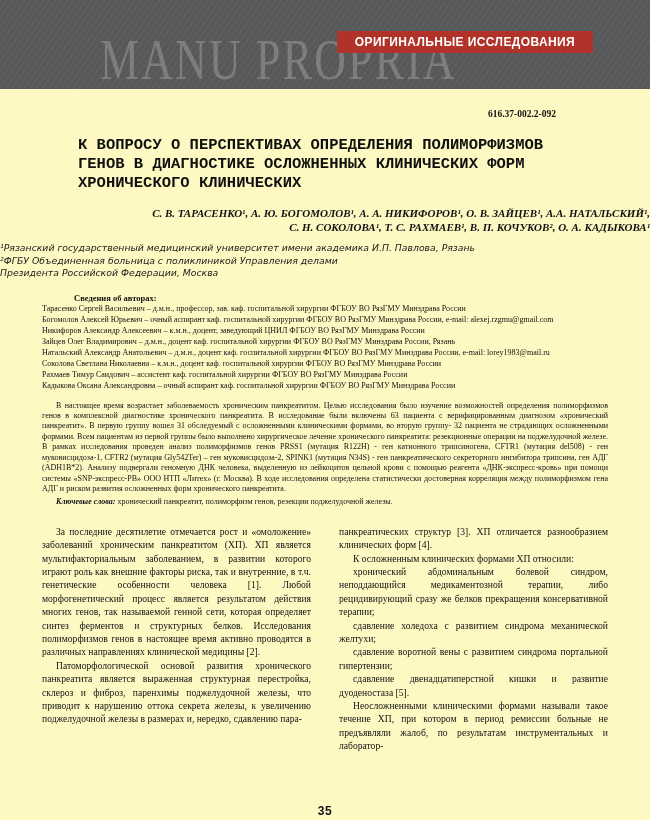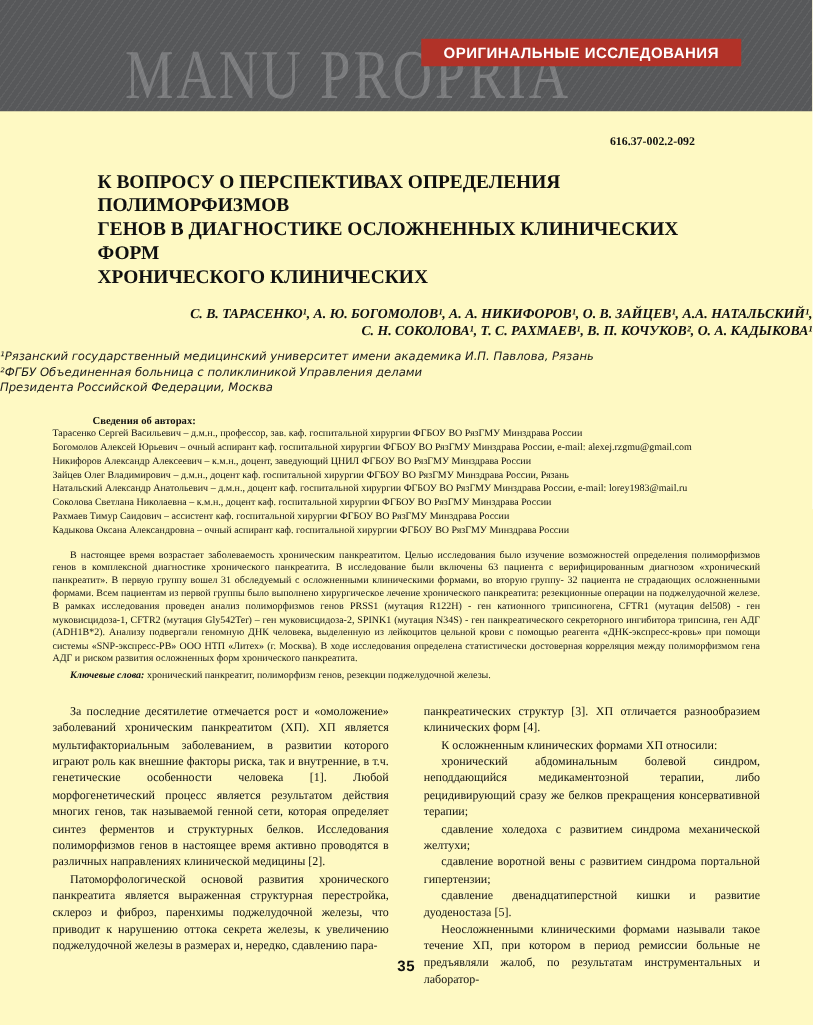--- a/index.html
+++ b/index.html
@@ -49,21 +49,21 @@
   }
   
   .udc{
     margin:20px 94px 0 0;
     text-align:right;
     font-weight:700;
     font-size:9.5px;
   }
   .title{
     margin:17px 55px 0 78px;
-    font-family:Liberation Serif, serif;
+    font-family:Liberation Mono, monospace;
     font-weight:700;
     font-size:15.5px;
     line-height:19px;
     color:#101010;
   }
   .authors{
     margin-top:13px;
     text-align:right;
     font-style:italic;
     font-weight:700;
@@ -118,21 +118,21 @@
     width:278px;
     font-size:9.6px;
     line-height:13.4px;
     text-align:justify;
   }
   .col p{margin:0;text-indent:14px;}
   .col p.noindent{text-indent:0;}
   
   .page-number{
     position:absolute;
-    left:0;right:0;top:766px;
+    left:0;right:0;top:804px;
     text-align:center;
     font-family:"Liberation Sans",sans-serif;
     font-weight:700;
     font-size:12px;
     letter-spacing:0.5px;
   }
 </style>
 </head>
 <body>
 

